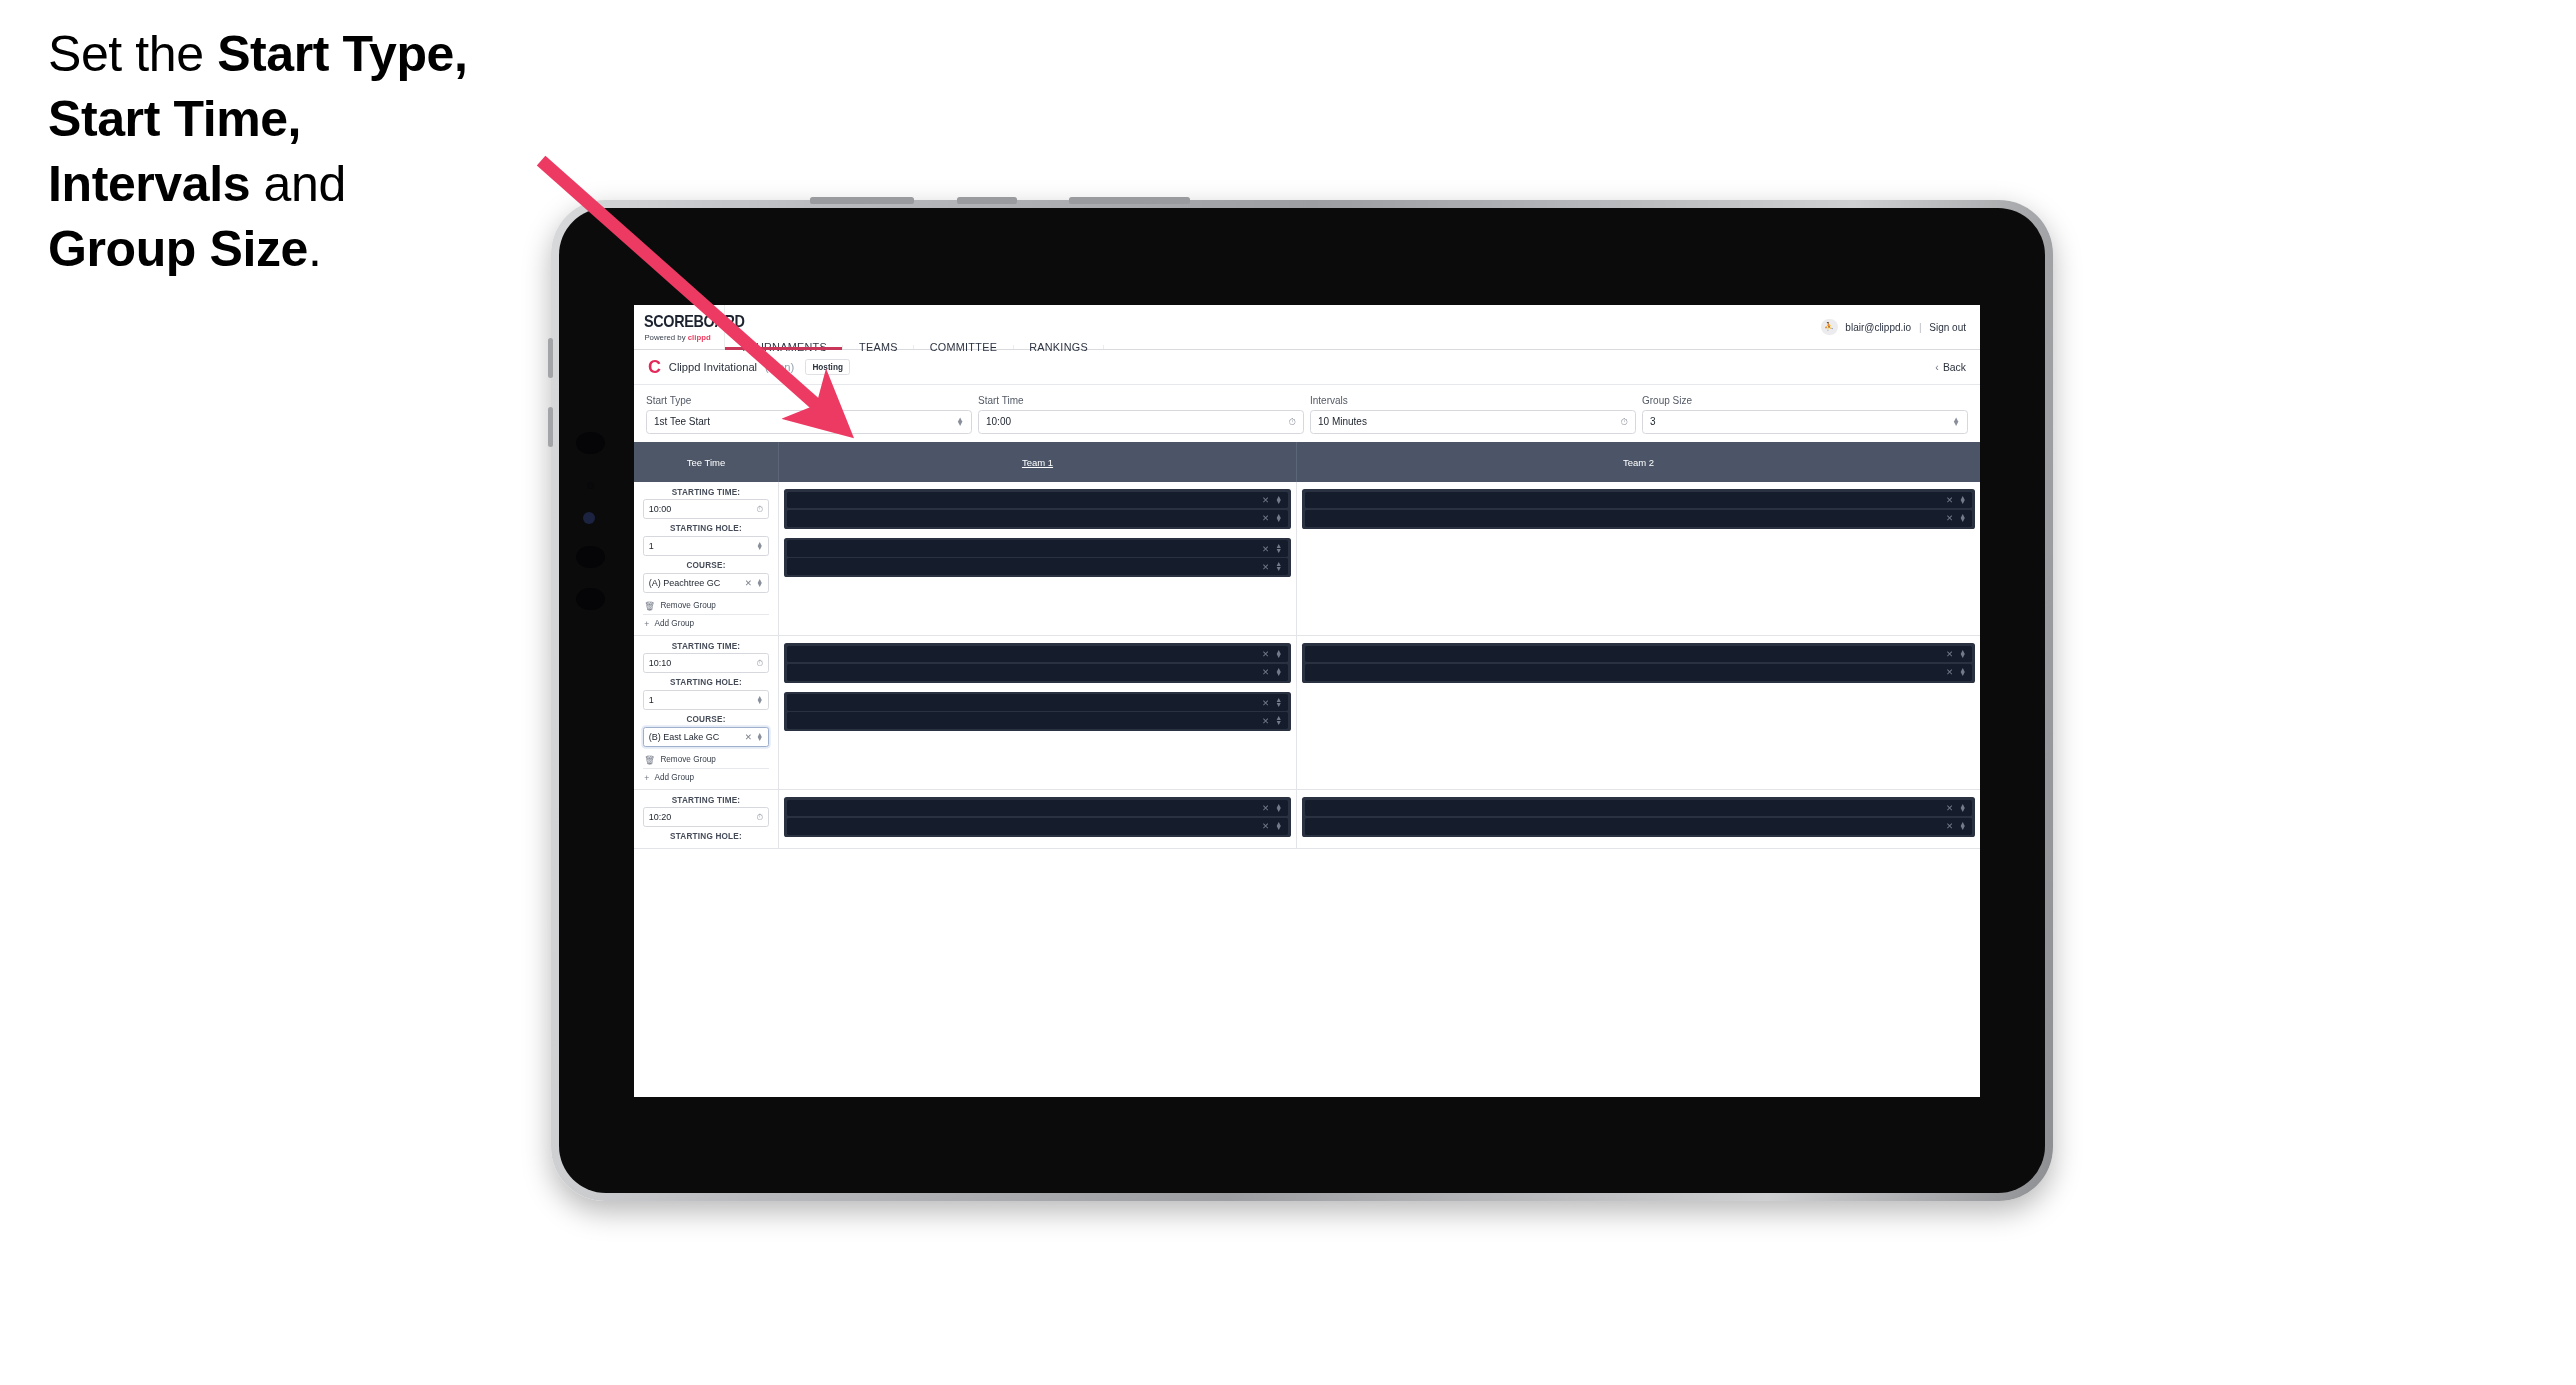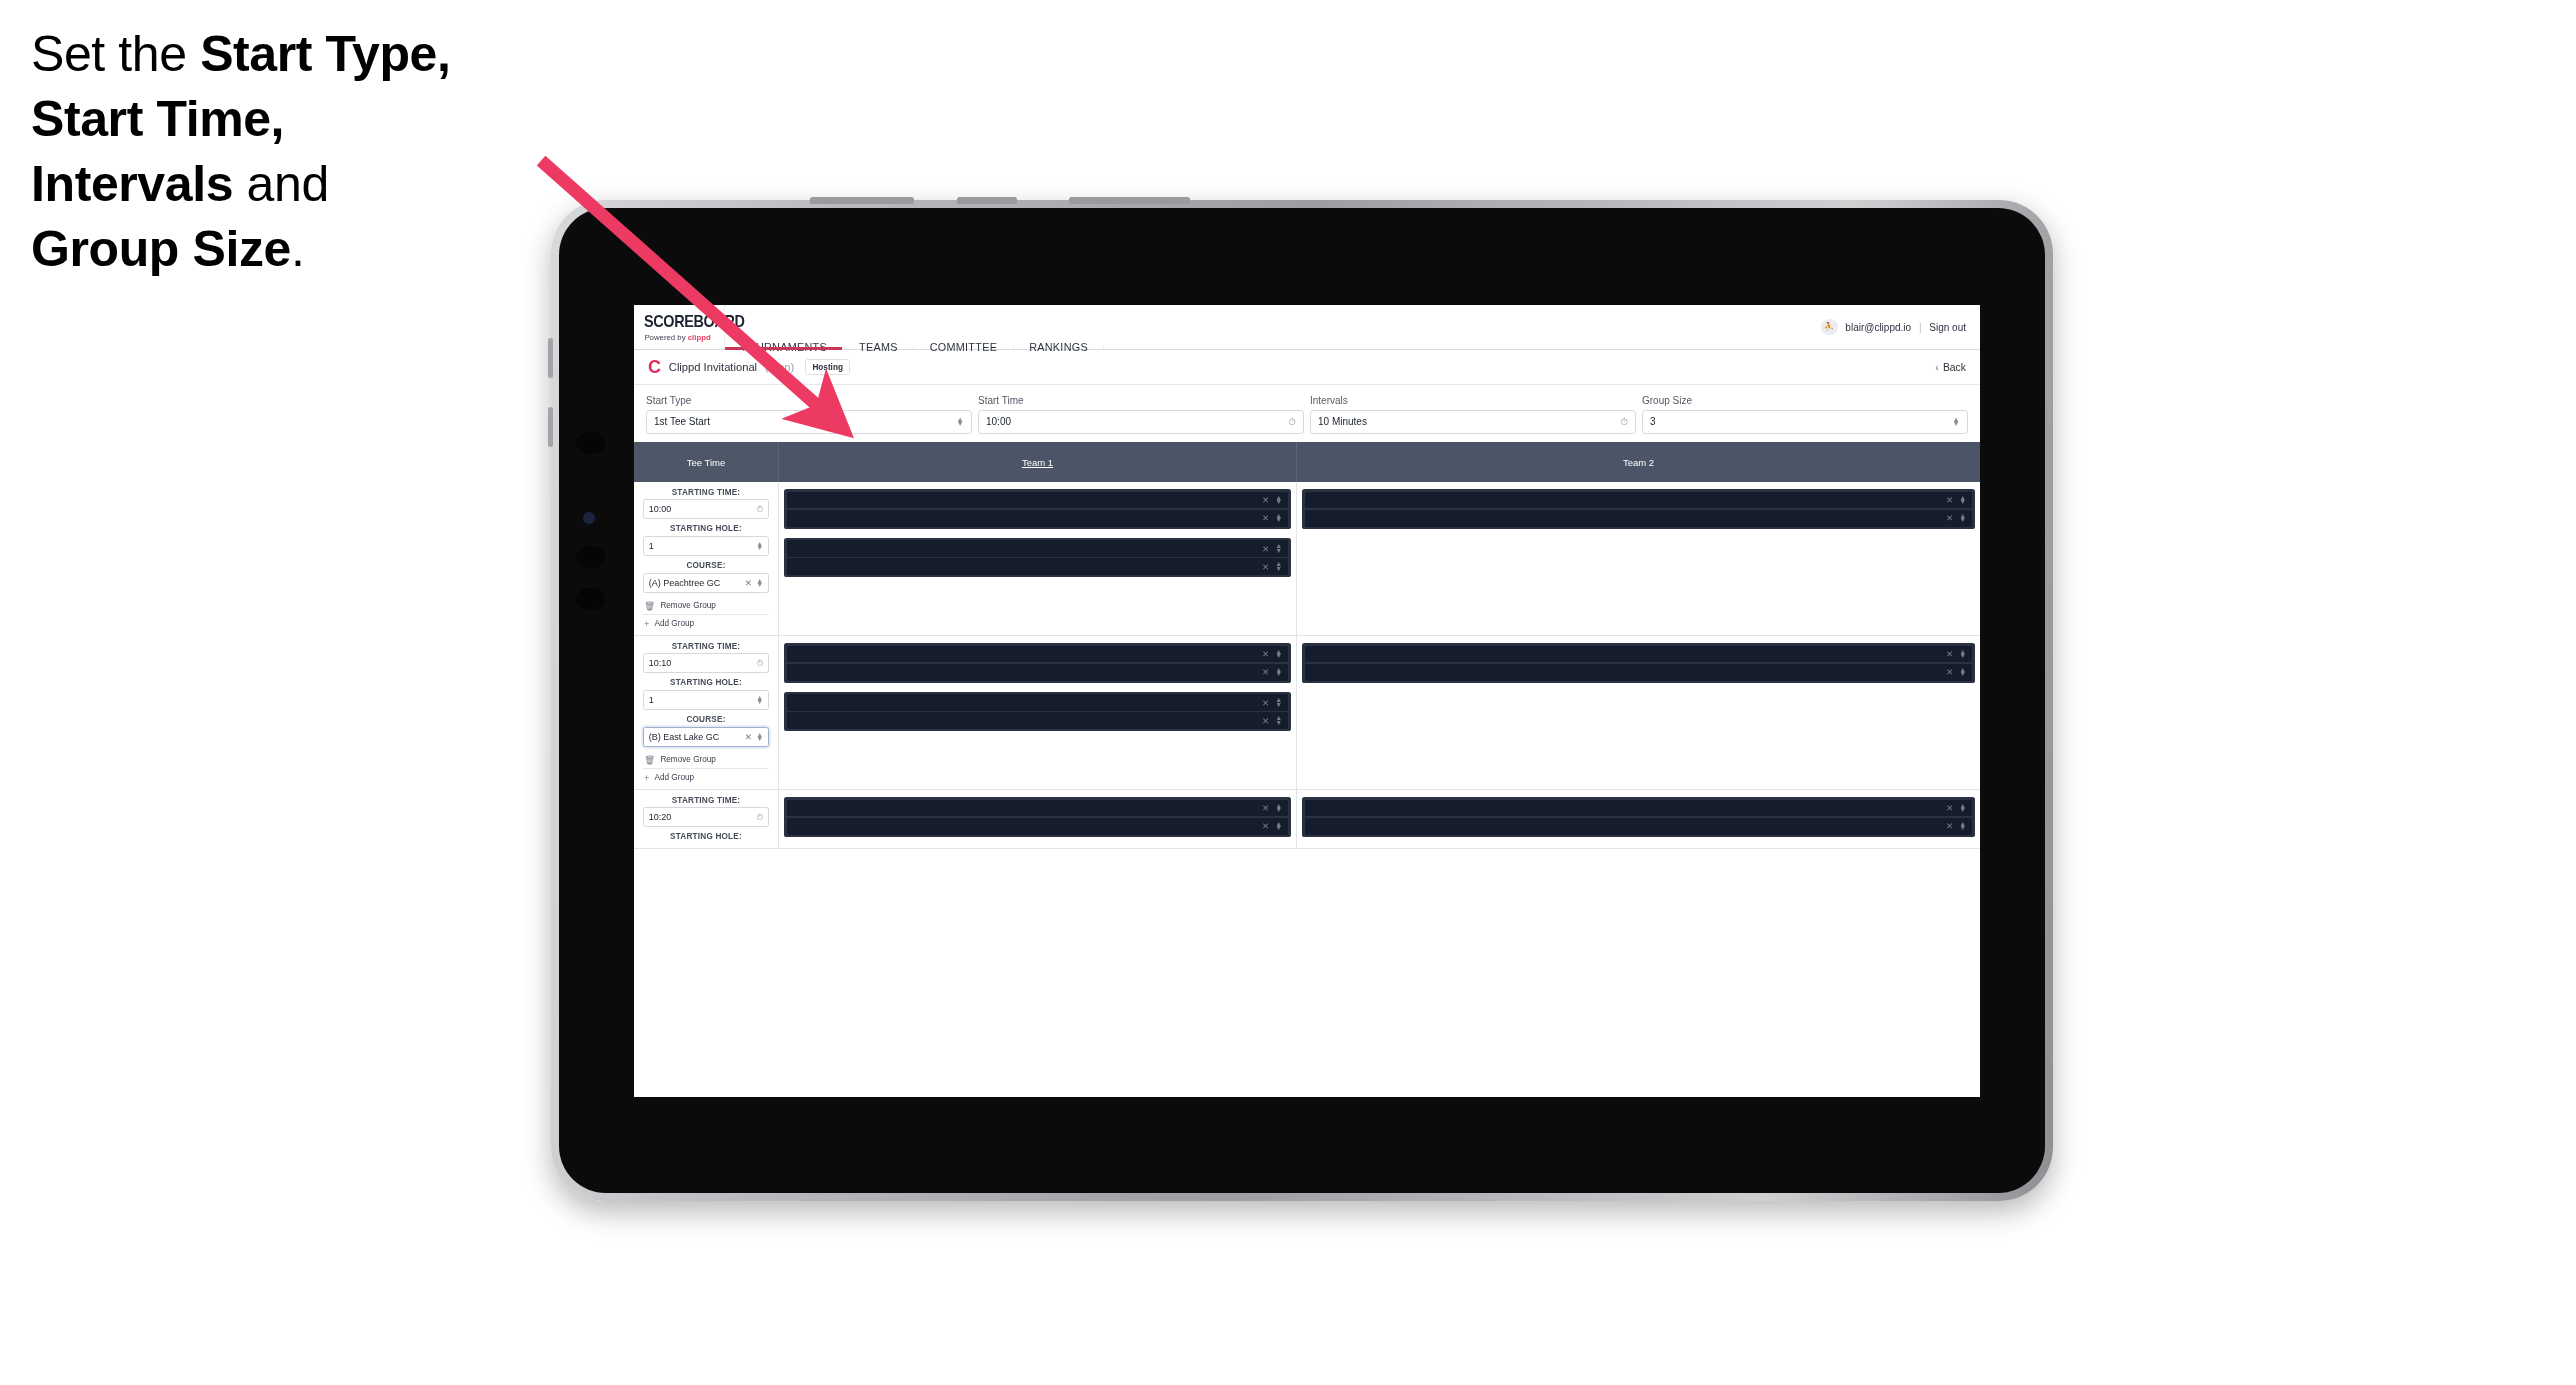--- a/index.html
+++ b/index.html
@@ -6,21 +6,21 @@
   html, body {
     width: 2576px; height: 1386px;
     background: #ffffff;
     font-family: "Liberation Sans", sans-serif;
     overflow: hidden;
   }
   #stage { position: relative; width: 2576px; height: 1386px; background:#fff; }
 
   
   .headline {
-    position: absolute; left: 31px; top: 22.4px; width: 552px;
+    position: absolute; left: 48px; top: 22.4px; width: 552px;
     font-size: 50px; line-height: 1.30; color: #000;
     font-weight: 400; letter-spacing: -0.4px;
   }
   .headline b { font-weight: 700; }
 
   
   .arrow { position: absolute; left: 0; top: 0; width: 2576px; height: 1386px; pointer-events: none; }
 
   
   .device {

